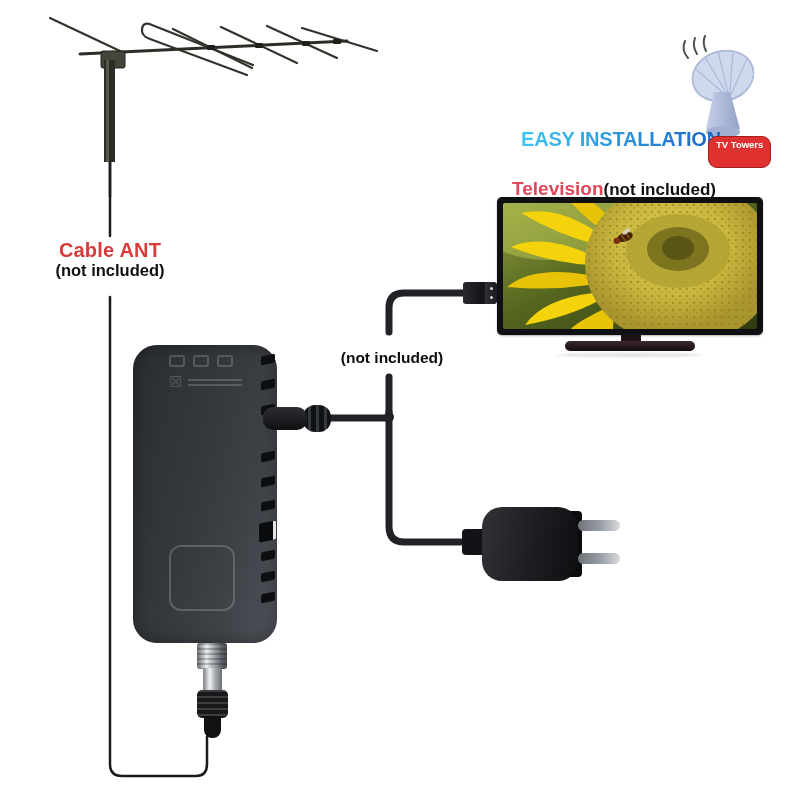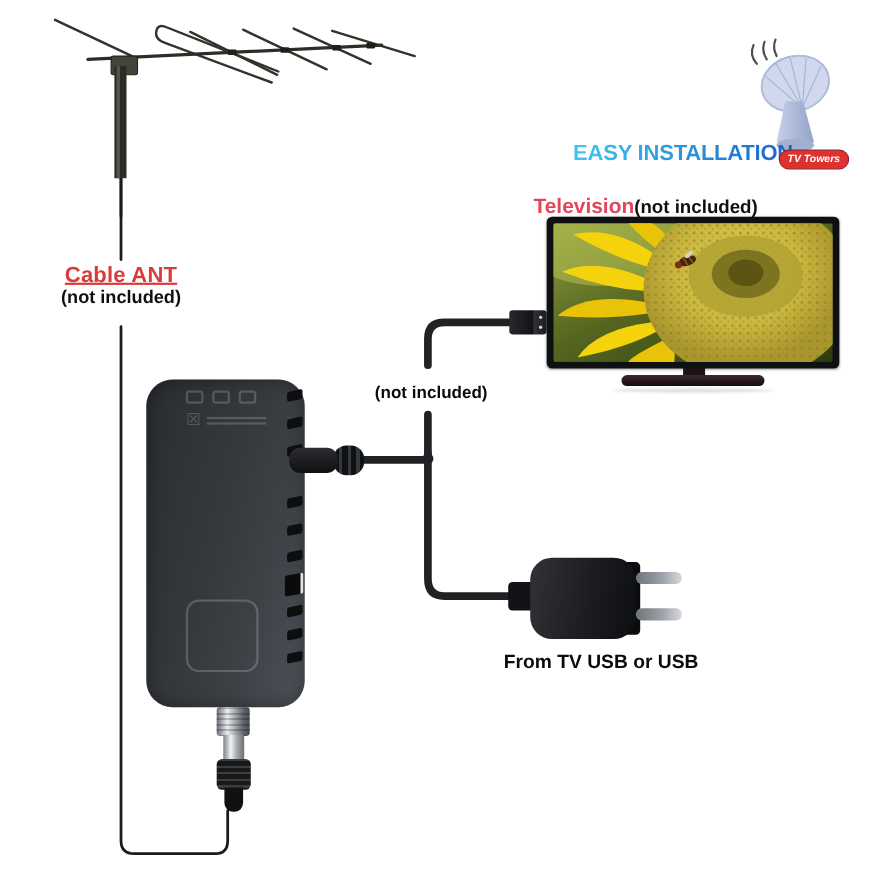--- a/index.html
+++ b/index.html
@@ -6,42 +6,42 @@
   html,body { background:#fff; }
   .stage {
     position:relative; width:800px; height:800px; background:#fff;
     font-family:"Liberation Sans", sans-serif; overflow:hidden;
     color:#0c0c0d;
   }
   .abs { position:absolute; }
 
   
   .cable-ant-label { left:30px; top:239px; width:160px; text-align:center; line-height:1.1; }
-  .cable-ant-label .red { font-size:20px; font-weight:700; letter-spacing:.2px;text-decoration:underline; }
+  .cable-ant-label .red { font-size:20px; font-weight:700; letter-spacing:.2px; }
   .cable-ant-label .blk { font-size:16.5px; font-weight:700; color:#101011; }
 
-  .tv-heading { left:485px; top:178px; width:284px; text-align:left; }
+  .tv-heading { left:472px; top:178px; width:284px; text-align:center; }
   .tv-heading .red { font-size:19px; font-weight:700; }
   .tv-heading .blk { font-size:17px; font-weight:700; color:#101011; }
 
   .tv-caption { left:505px; top:357px; font-size:17.5px; font-weight:700; line-height:23px; color:#0b0b0c; }
   .tv-caption .gap { display:inline-block; width:56px; }
 
   .mid-note { left:312px; top:349px; width:160px; text-align:center; font-size:15.5px; font-weight:700; color:#0b0b0c; }
 
   .charger-caption { left:458px; top:590px; font-size:17.5px; font-weight:700; line-height:23px; color:#0b0b0c; }
 
   .brand-title {
     left:521px; top:128px; font-size:20px; font-weight:800; letter-spacing:-.2px;
     background:linear-gradient(90deg, var(--tstart,#3ec6f2), var(--tend,#1a63c8));
     -webkit-background-clip:text; background-clip:text; color:transparent;
   }
   .brand-badge {
     left:708px; top:136px; background:var(--badgebg,#e03131); color:#fff;
-    font-size:9.5px; font-weight:700; font-style:italic; padding:2px 7px 3px;
+    font-size:9.5px; font-weight:700; padding:2px 7px 17px;
     border-radius:9px; border:1px solid #a32020; white-space:nowrap;
   }
 
   
   .tuner {
     left:133px; top:345px; width:144px; height:298px; border-radius:24px;
     background:linear-gradient(105deg,#2b2e32 5%,#35383d 45%,#3e4146 70%,#4e5158 97%);
     box-shadow:inset 0 0 18px rgba(0,0,0,.35);
   }
   .tuner .vent { position:absolute; left:128px; width:14px; height:9px; background:#0d0e10; border-radius:2px; transform:skewY(-12deg); }
@@ -264,16 +264,15 @@
   <div class="abs coax-body"></div>
   <div class="abs coax-taper"></div>
 
   <div class="abs charger-plug"></div>
   <div class="abs charger-back"></div>
   <div class="abs charger-body"></div>
   <div class="abs prong p1"></div>
   <div class="abs prong p2"></div>
 
   <div class="abs charger-caption">
-    <div>From TV USB or USB</div>
   </div>
 
 </div>
 
 </body></html>

